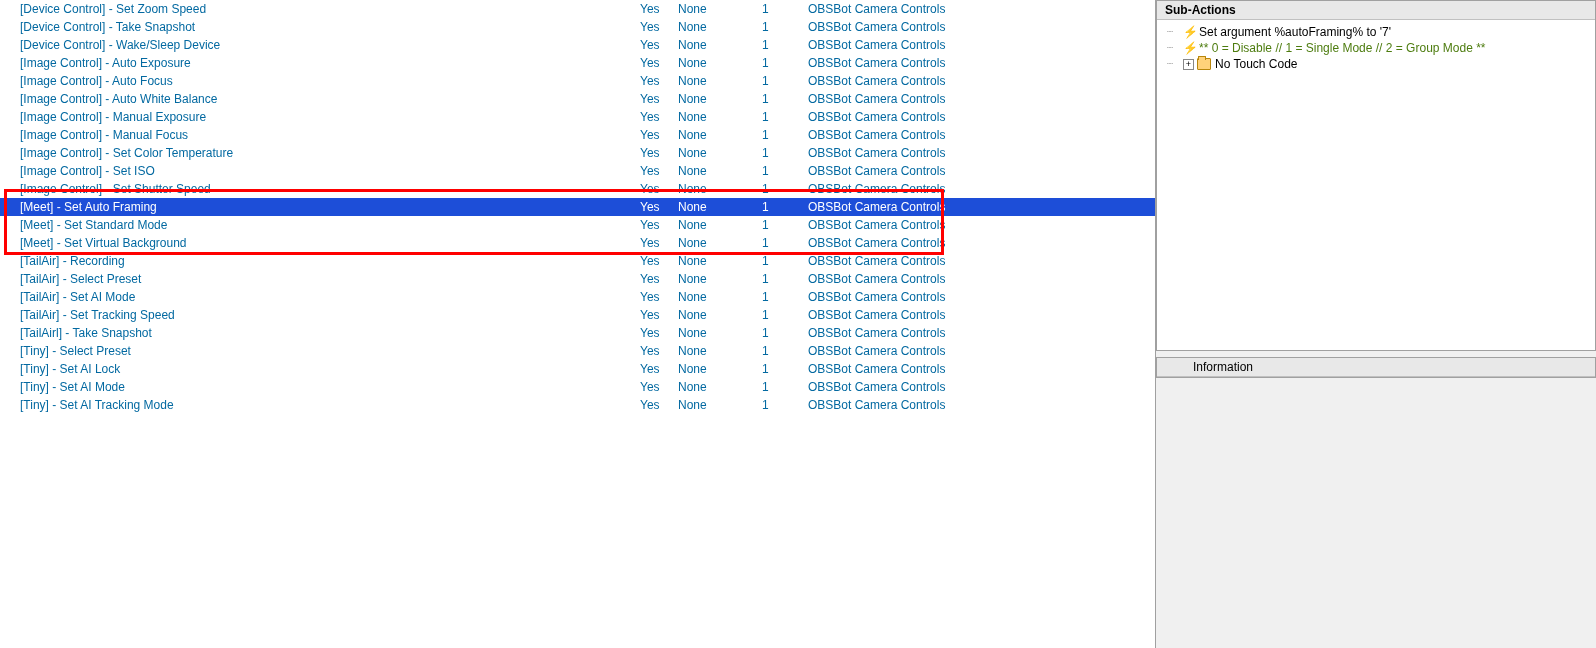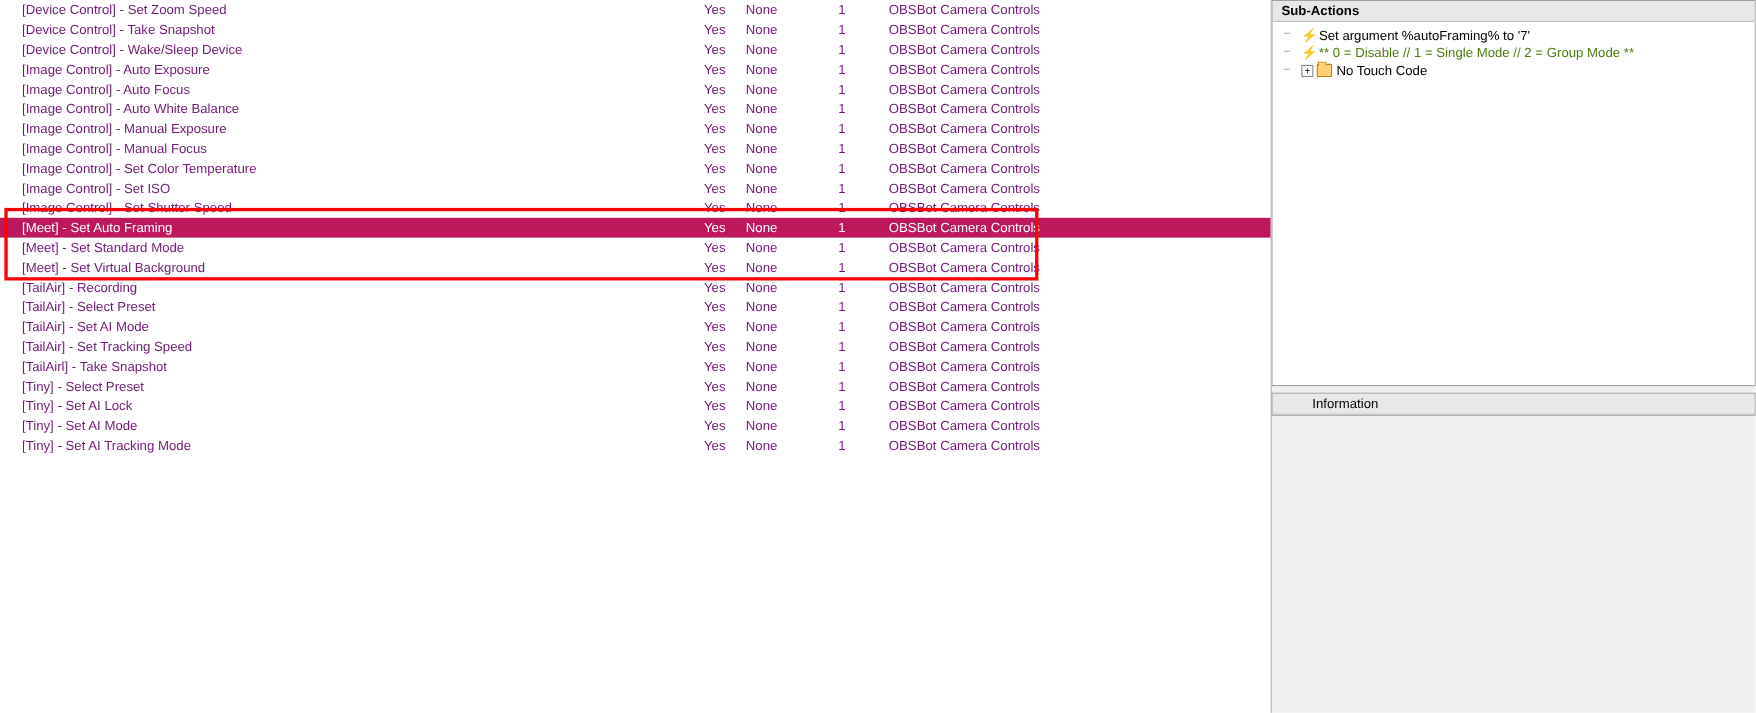--- a/index.html
+++ b/index.html
@@ -25,24 +25,24 @@
   .action-list {
     position: absolute;
     left: 0; top: 0;
     width: 100%;
   }
   .row {
     height: 18px;
     line-height: 18px;
     white-space: nowrap;
     position: relative;
-    color: #701a75;
+    color: #0369a1;
   }
   .row.selected {
-    background: #be185d;
+    background: #1d4ed8;
     color: #fff;
     padding-left: 23px;
   }
   .col-name { position: absolute; left: 20px; width: 600px; overflow: hidden; text-overflow: ellipsis; }
   .col-enabled { position: absolute; left: 640px; width: 50px; }
   .col-random { position: absolute; left: 678px; width: 60px; }
   .col-concurrent { position: absolute; left: 762px; width: 30px; }
   .col-group { position: absolute; left: 808px; width: 200px; }
 
   .highlight-box {

